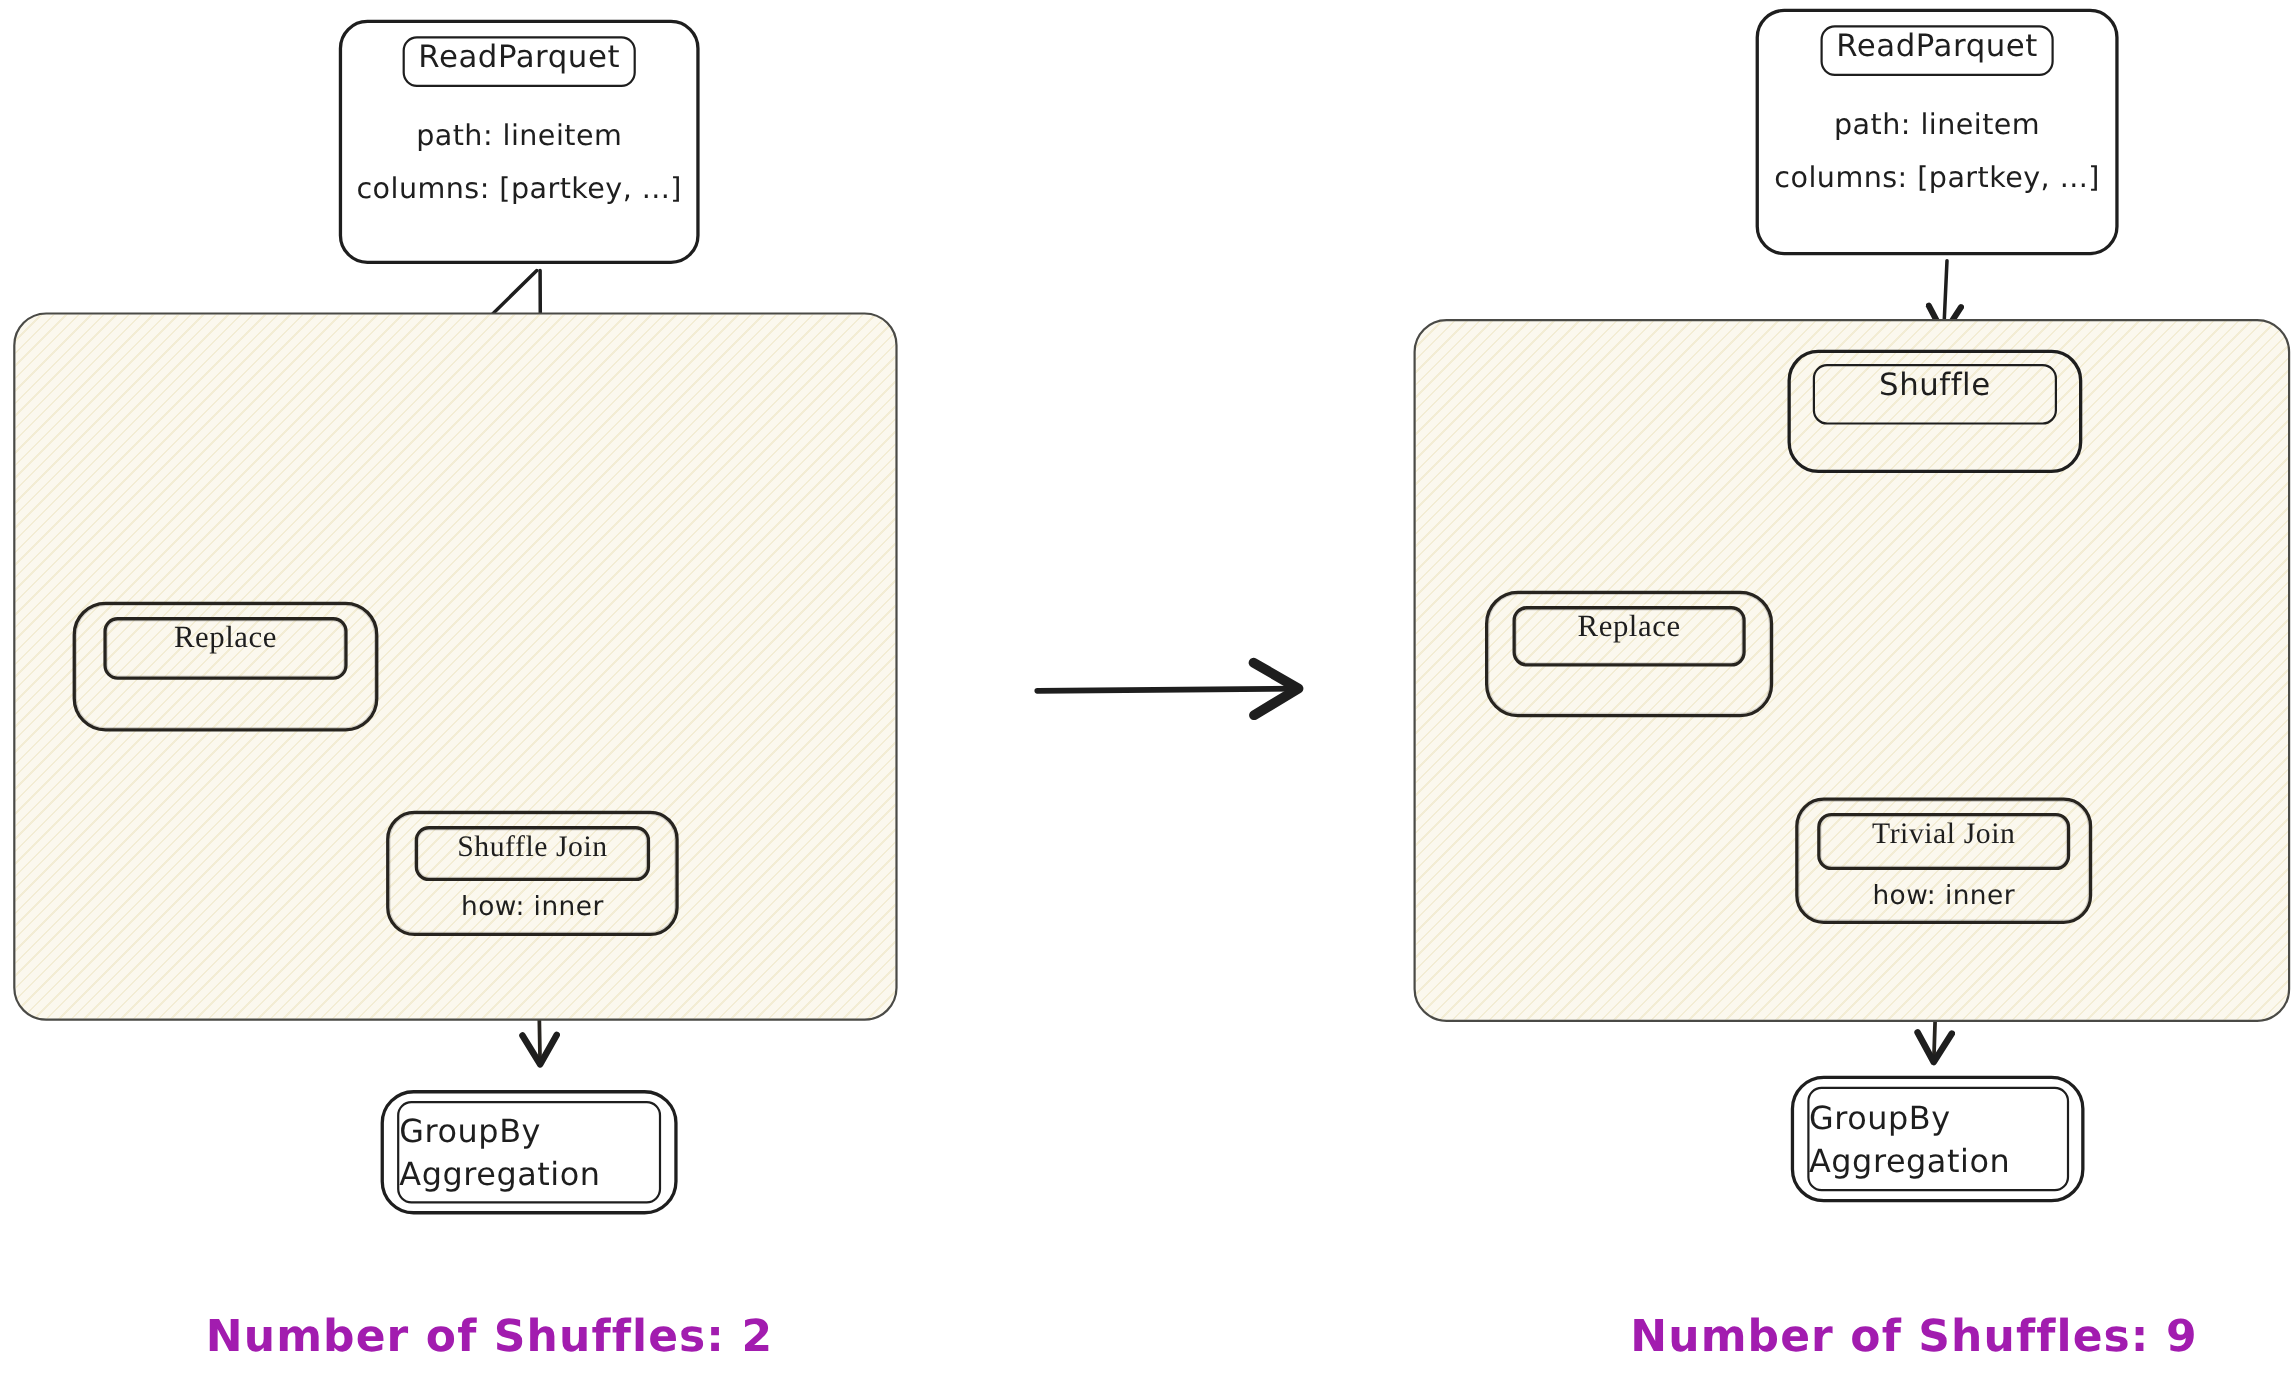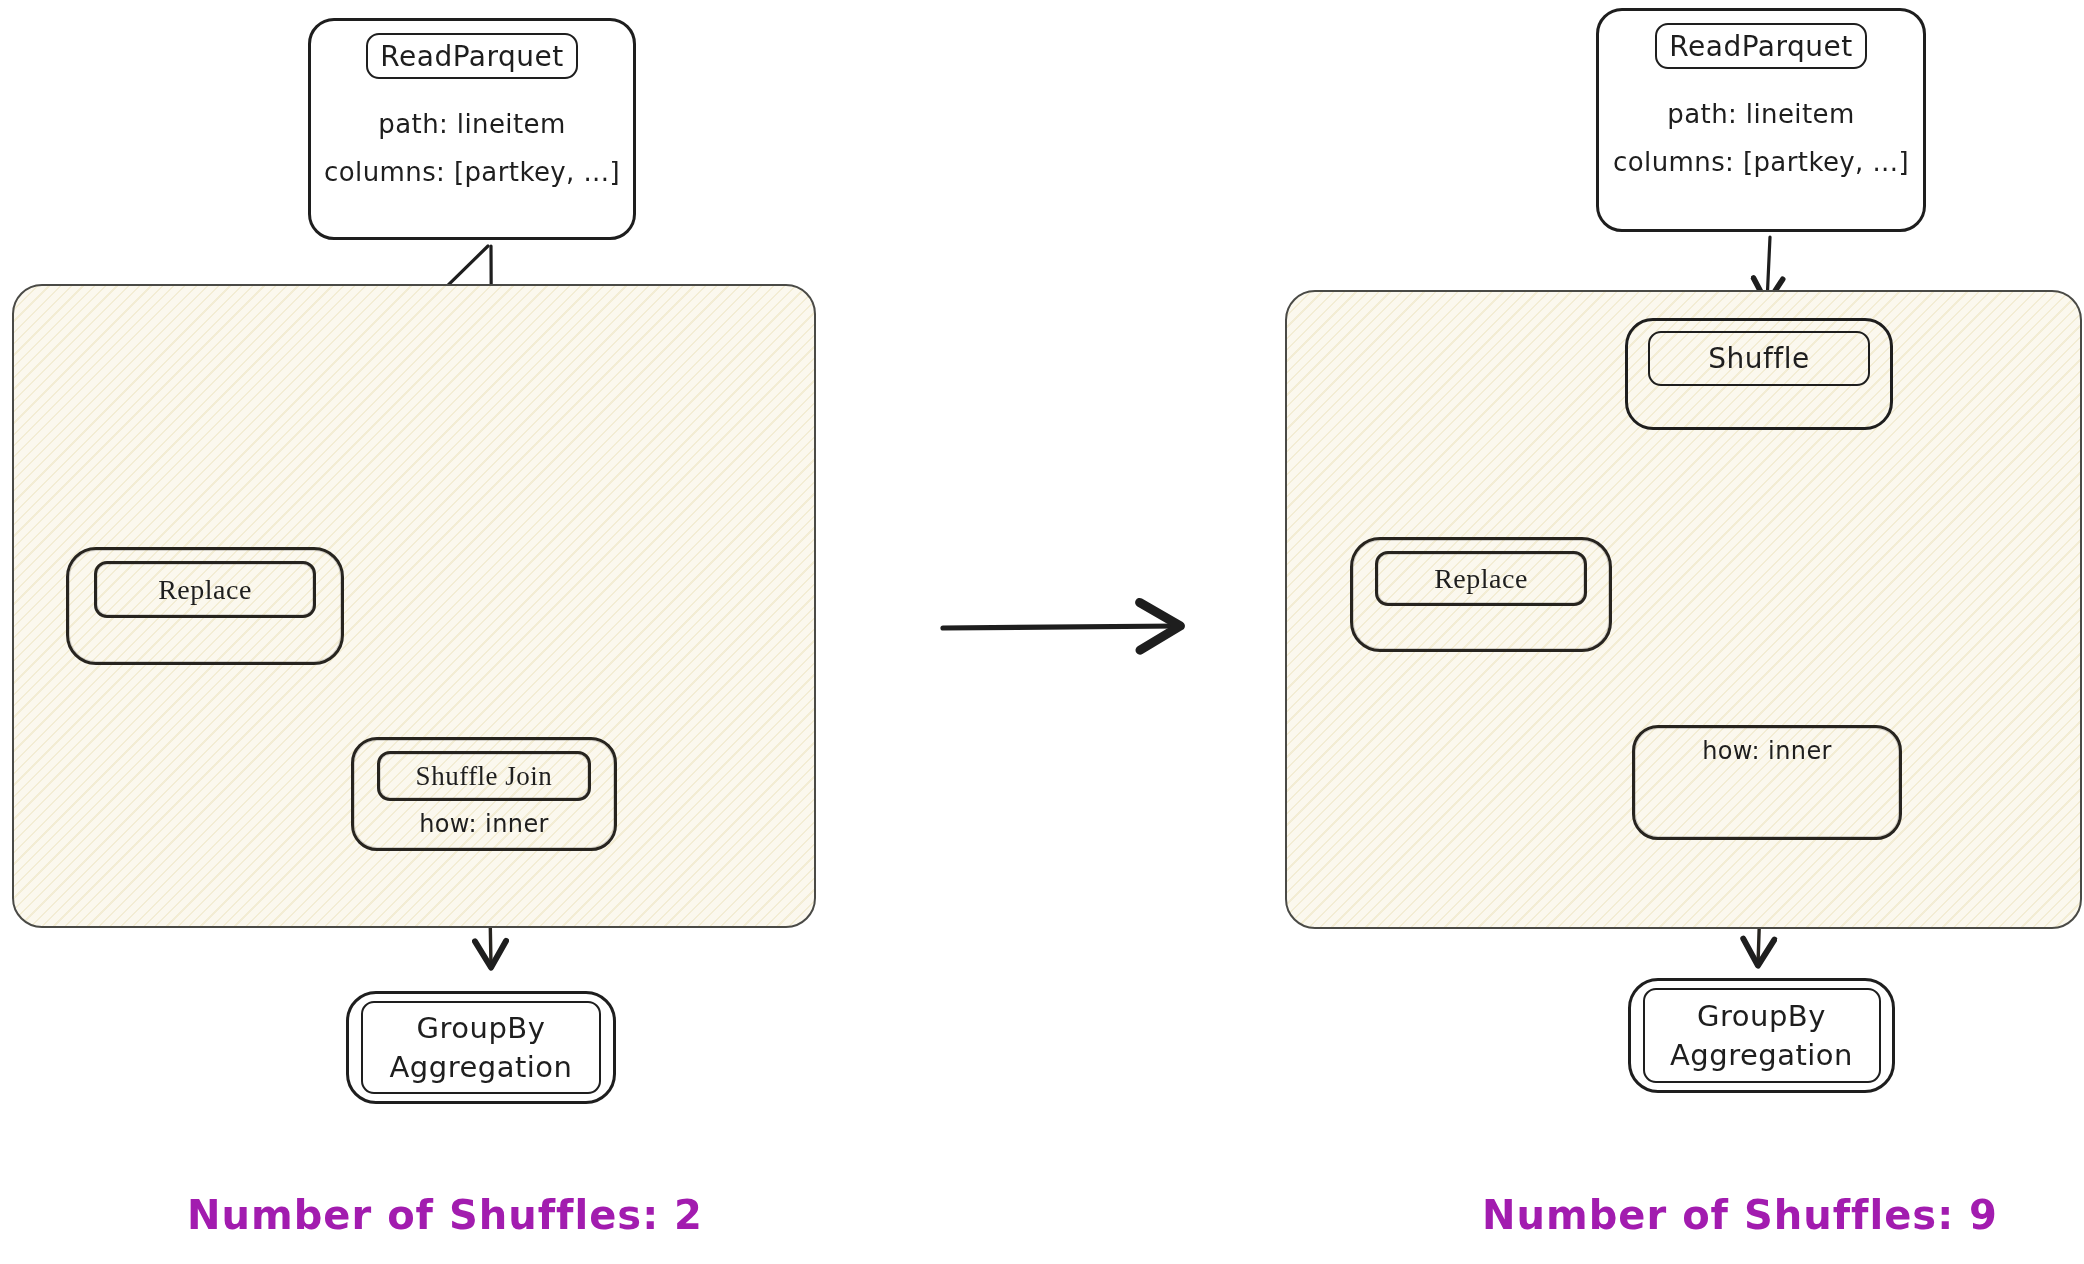--- a/index.html
+++ b/index.html
@@ -27,21 +27,21 @@
     border-radius:26px;
     display:flex; flex-direction:column; align-items:center;
     box-sizing:border-box;
     background:transparent;
   }
   .node.sketchy { border-width:3.5px; border-color:#27241f; box-shadow:inset 0 0 0 1px rgba(39,36,31,0.18); }
 
   .pill {
     border:2.5px solid #1e1e1e;
     border-radius:13px;
-    display:flex; align-items:center; justify-content:center;
+    display:flex; align-items:flex-start; justify-content:center;
     box-sizing:border-box;
     font-size:28px; font-weight:500; letter-spacing:0.5px;
     text-align:center;
   }
   .node.sketchy .pill { border-width:3px; border-color:#27241f; box-shadow:inset 0 0 0 1px rgba(39,36,31,0.15);font-family:Liberation Serif, serif; }
   .pill.two-line { flex-direction:column; line-height:1.32; font-size:29px; }
 
   .attrline {
     font-size:26px; font-weight:400; letter-spacing:0.4px;
     text-align:center; white-space:nowrap;
@@ -129,20 +129,23 @@
     </div>
   </div>
 
   <div class="node sketchy" style="left:1350px; top:537px; width:262px; height:115px; border-radius:30px;">
     <div class="pill" style="width:212px; height:55px; margin-top:11px;">
       <span>Replace</span>
     </div>
   </div>
 
   <div class="node sketchy" style="left:1632px; top:725px; width:270px; height:115px;">
+    <div class="pill" style="width:230px; height:52px; margin-top:11px; font-size:27px;">
+      <span>Trivial Join</span>
+    </div>
     <div class="howline">how: inner</div>
   </div>
 
   <div class="node" style="left:1628px; top:978px; width:267px; height:115px; border-radius:30px;">
     <div class="pill two-line" style="width:238px; height:95px; margin-top:7px;">
       <span>GroupBy</span>
       <span>Aggregation</span>
     </div>
   </div>
 

